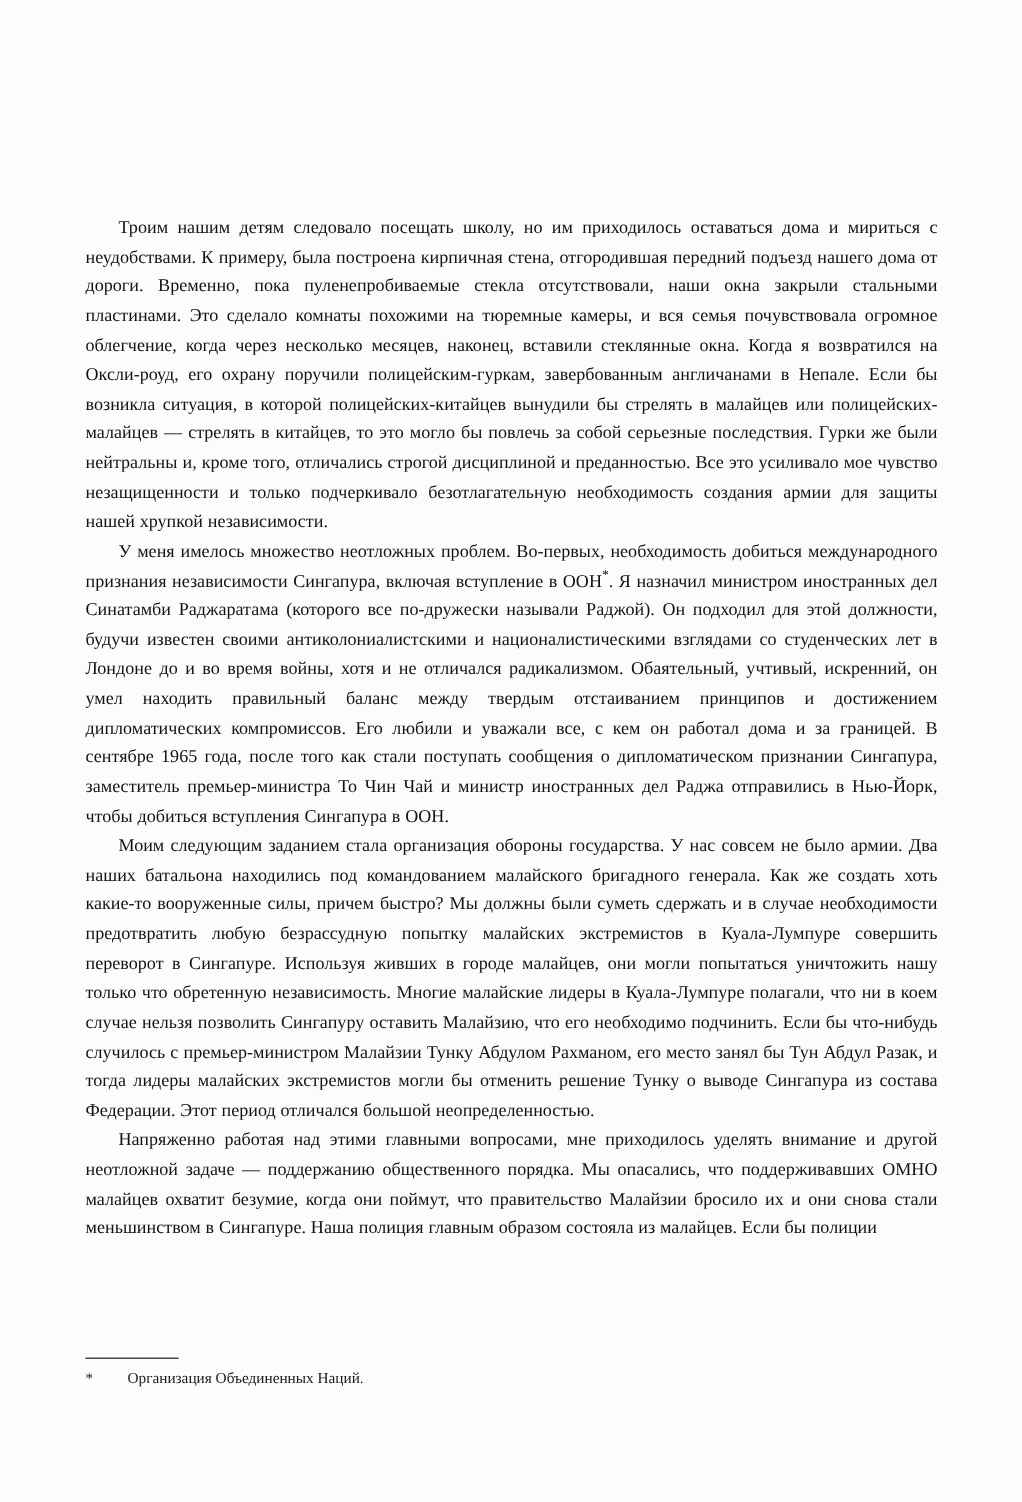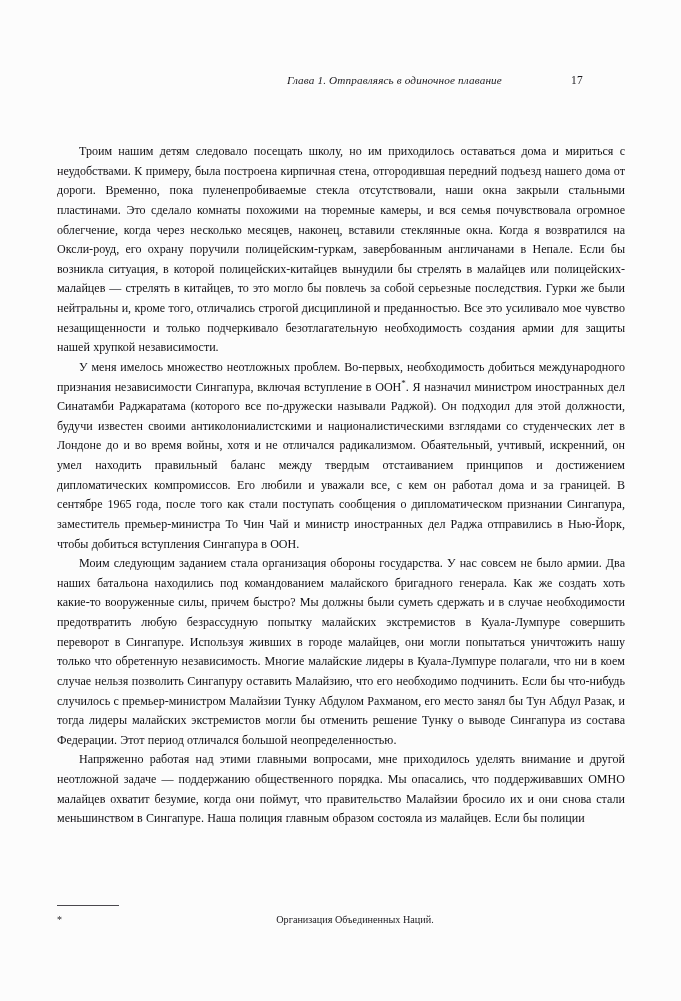--- a/index.html
+++ b/index.html
@@ -90,32 +90,27 @@
     line-height: 14px;
     color: #1a191d;
   }
   .footnote-star {
     width: 28px;
     flex: 0 0 28px;
     font-size: 10px;
   }
   .footnote-text {
     flex: 1 1 auto;
-    text-align: center;
   }
 </style>
 </head>
 <body>
 
 <div class="page">
 
-  <div class="running-head">
-    <span class="running-head-title">Глава 1. Отправляясь в одиночное плавание</span>
-    <span class="running-head-folio">17</span>
-  </div>
 
   <div class="textblock">
     <p>Троим нашим детям следовало посещать школу, но им приходилось оставаться дома и мириться с неудобствами. К примеру, была построена кирпичная стена, отгородившая передний подъезд нашего дома от дороги. Временно, пока пуленепробиваемые стекла отсутствовали, наши окна закрыли стальными пластинами. Это сделало комнаты похожими на тюремные камеры, и вся семья почувствовала огромное облегчение, когда через несколько месяцев, наконец, вставили стеклянные окна. Когда я возвратился на Оксли-роуд, его охрану поручили полицейским-гуркам, завербованным англичанами в Непале. Если бы возникла ситуация, в которой полицейских-китайцев вынудили бы стрелять в малайцев или полицейских-малайцев — стрелять в китайцев, то это могло бы повлечь за собой серьезные последствия. Гурки же были нейтральны и, кроме того, отличались строгой дисциплиной и преданностью. Все это усиливало мое чувство незащищенности и только подчеркивало безотлагательную необходимость создания армии для защиты нашей хрупкой независимости.</p>
     <p>У меня имелось множество неотложных проблем. Во-первых, необходимость добиться международного признания независимости Сингапура, включая вступление в ООН<span class="fn-marker">*</span>. Я назначил министром иностранных дел Синатамби Раджаратама (которого все по-дружески называли Раджой). Он подходил для этой должности, будучи известен своими антиколониалистскими и националистическими взглядами со студенческих лет в Лондоне до и во время войны, хотя и не отличался радикализмом. Обаятельный, учтивый, искренний, он умел находить правильный баланс между твердым отстаиванием принципов и достижением дипломатических компромиссов. Его любили и уважали все, с кем он работал дома и за границей. В сентябре 1965 года, после того как стали поступать сообщения о дипломатическом признании Сингапура, заместитель премьер-министра То Чин Чай и министр иностранных дел Раджа отправились в Нью-Йорк, чтобы добиться вступления Сингапура в ООН.</p>
     <p>Моим следующим заданием стала организация обороны государства. У нас совсем не было армии. Два наших батальона находились под командованием малайского бригадного генерала. Как же создать хоть какие-то вооруженные силы, причем быстро? Мы должны были суметь сдержать и в случае необходимости предотвратить любую безрассудную попытку малайских экстремистов в Куала-Лумпуре совершить переворот в Сингапуре. Используя живших в городе малайцев, они могли попытаться уничтожить нашу только что обретенную независимость. Многие малайские лидеры в Куала-Лумпуре полагали, что ни в коем случае нельзя позволить Сингапуру оставить Малайзию, что его необходимо подчинить. Если бы что-нибудь случилось с премьер-министром Малайзии Тунку Абдулом Рахманом, его место занял бы Тун Абдул Разак, и тогда лидеры малайских экстремистов могли бы отменить решение Тунку о выводе Сингапура из состава Федерации. Этот период отличался большой неопределенностью.</p>
     <p>Напряженно работая над этими главными вопросами, мне приходилось уделять внимание и другой неотложной задаче — поддержанию общественного порядка. Мы опасались, что поддерживавших ОМНО малайцев охватит безумие, когда они поймут, что правительство Малайзии бросило их и они снова стали меньшинством в Сингапуре. Наша полиция главным образом состояла из малайцев. Если бы полиции</p>
   </div>
 
   <div class="footnote">
     <div class="footnote-rule"></div>

